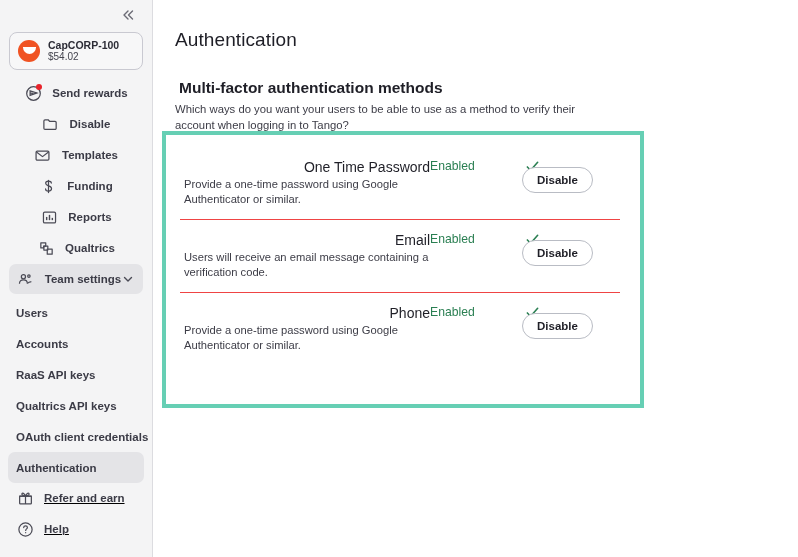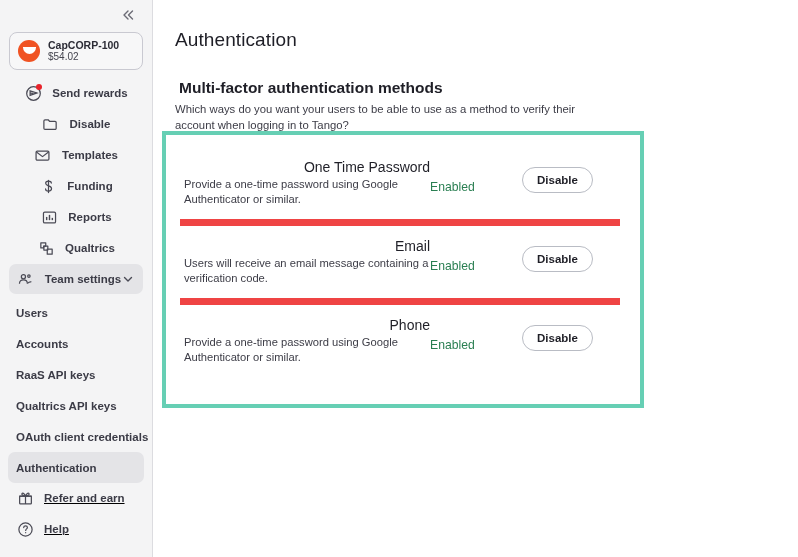--- a/index.html
+++ b/index.html
@@ -203,43 +203,43 @@
     width: 100%; height: 100%;
     padding: 12px 20px 0 14px;
   }
   .method-row {
     display: flex;
     align-items: flex-start;
     padding: 12px 0 12px 0;
     min-height: 62px;
   }
   .method-row + .method-row {
-    border-top: 7px solid #ef4444;
+    border-top: 1px solid #ef4444;
   }
   .method-info {
     width: 250px;
     flex: 0 0 250px;
     padding-left: 4px;
   }
   .method-name {
     font-size: 14px;
     color: #1f1f27;
     line-height: 17px;
     margin-bottom: 1px;
     text-align: right;
   }
   .method-desc {
     font-size: 11.2px;
     color: #3c3c46;
     line-height: 15px;
   }
   .method-status {
     display: flex;
-    align-items: center;
-    margin-top: 20px;
+    align-items: flex-start;
+    margin-top: 0;
     flex: 0 0 auto;
     width: 78px;
     gap: 44px;
   }
   .status-text {
     font-size: 12.2px;
     color: #2a7f52;
     margin-right: 6px;
     white-space: nowrap;
   }

